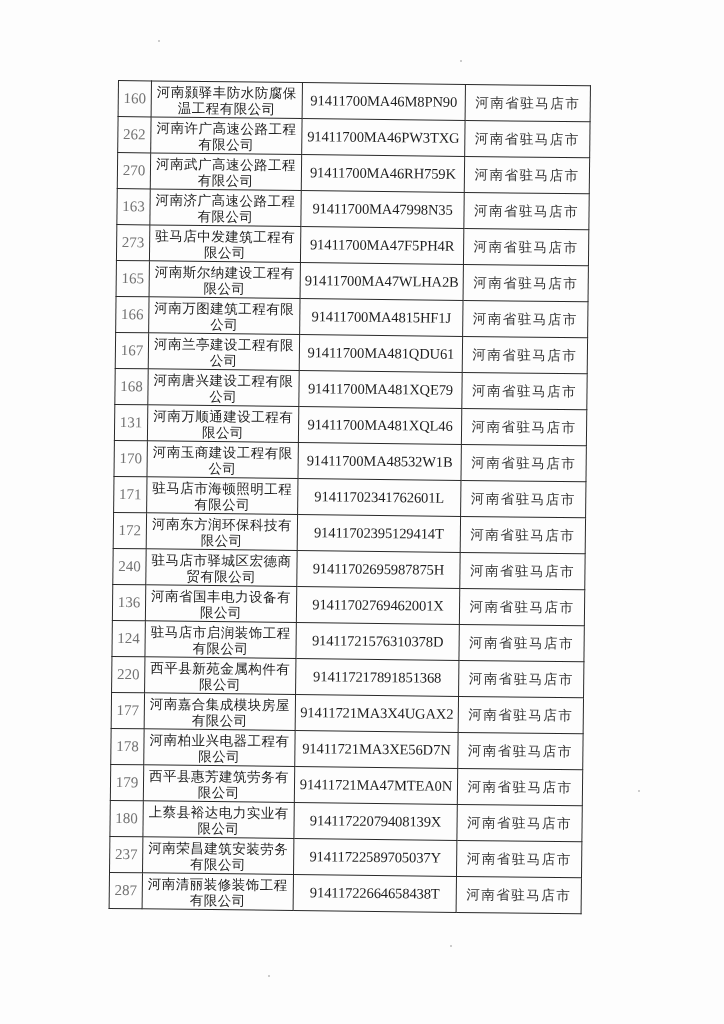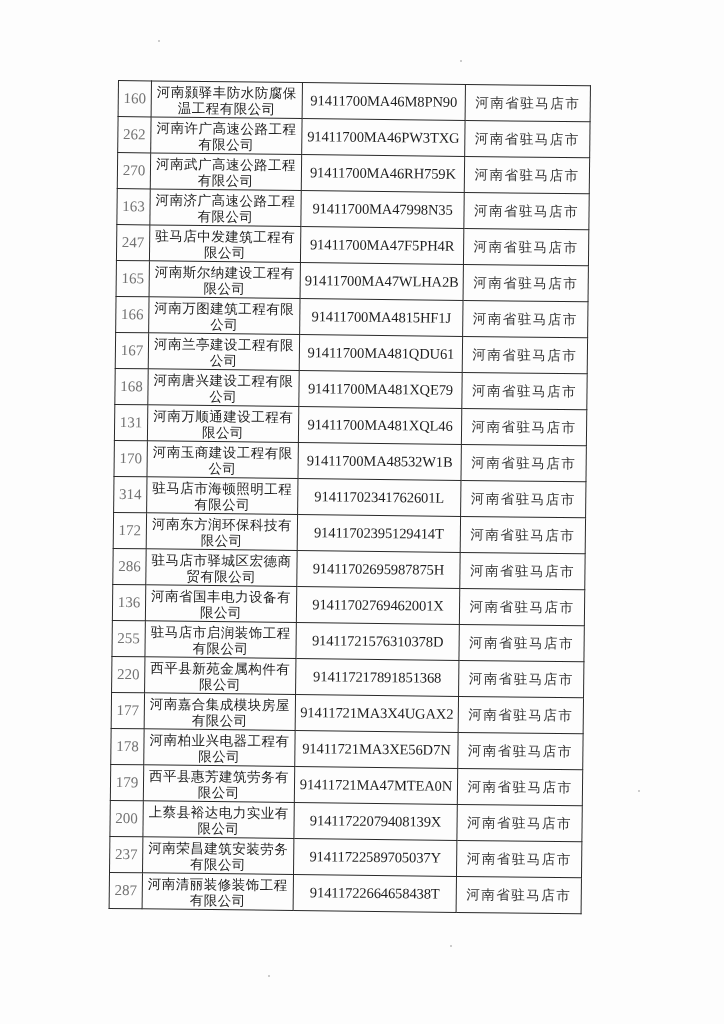--- a/index.html
+++ b/index.html
@@ -110,21 +110,21 @@
             <td class="code">91411700MA46RH759K</td>
             <td class="loc">河南省驻马店市</td>
           </tr>
           <tr>
             <td class="no">163</td>
             <td class="name">河南济广高速公路工程有限公司</td>
             <td class="code">91411700MA47998N35</td>
             <td class="loc">河南省驻马店市</td>
           </tr>
           <tr>
-            <td class="no">247</td>
+            <td class="no">273</td>
             <td class="name">驻马店中发建筑工程有限公司</td>
             <td class="code">91411700MA47F5PH4R</td>
             <td class="loc">河南省驻马店市</td>
           </tr>
           <tr>
             <td class="no">165</td>
             <td class="name">河南斯尔纳建设工程有限公司</td>
             <td class="code">91411700MA47WLHA2B</td>
             <td class="loc">河南省驻马店市</td>
           </tr>
@@ -152,45 +152,45 @@
             <td class="code">91411700MA481XQL46</td>
             <td class="loc">河南省驻马店市</td>
           </tr>
           <tr>
             <td class="no">170</td>
             <td class="name">河南玉商建设工程有限公司</td>
             <td class="code">91411700MA48532W1B</td>
             <td class="loc">河南省驻马店市</td>
           </tr>
           <tr>
-            <td class="no">314</td>
+            <td class="no">171</td>
             <td class="name">驻马店市海顿照明工程有限公司</td>
             <td class="code">91411702341762601L</td>
             <td class="loc">河南省驻马店市</td>
           </tr>
           <tr>
             <td class="no">172</td>
             <td class="name">河南东方润环保科技有限公司</td>
             <td class="code">91411702395129414T</td>
             <td class="loc">河南省驻马店市</td>
           </tr>
           <tr>
-            <td class="no">286</td>
+            <td class="no">240</td>
             <td class="name">驻马店市驿城区宏德商贸有限公司</td>
             <td class="code">91411702695987875H</td>
             <td class="loc">河南省驻马店市</td>
           </tr>
           <tr>
             <td class="no">136</td>
             <td class="name">河南省国丰电力设备有限公司</td>
             <td class="code">91411702769462001X</td>
             <td class="loc">河南省驻马店市</td>
           </tr>
           <tr>
-            <td class="no">255</td>
+            <td class="no">124</td>
             <td class="name">驻马店市启润装饰工程有限公司</td>
             <td class="code">91411721576310378D</td>
             <td class="loc">河南省驻马店市</td>
           </tr>
           <tr>
             <td class="no">220</td>
             <td class="name">西平县新苑金属构件有限公司</td>
             <td class="code">914117217891851368</td>
             <td class="loc">河南省驻马店市</td>
           </tr>
@@ -206,21 +206,21 @@
             <td class="code">91411721MA3XE56D7N</td>
             <td class="loc">河南省驻马店市</td>
           </tr>
           <tr>
             <td class="no">179</td>
             <td class="name">西平县惠芳建筑劳务有限公司</td>
             <td class="code">91411721MA47MTEA0N</td>
             <td class="loc">河南省驻马店市</td>
           </tr>
           <tr>
-            <td class="no">200</td>
+            <td class="no">180</td>
             <td class="name">上蔡县裕达电力实业有限公司</td>
             <td class="code">91411722079408139X</td>
             <td class="loc">河南省驻马店市</td>
           </tr>
           <tr>
             <td class="no">237</td>
             <td class="name">河南荣昌建筑安装劳务有限公司</td>
             <td class="code">91411722589705037Y</td>
             <td class="loc">河南省驻马店市</td>
           </tr>

